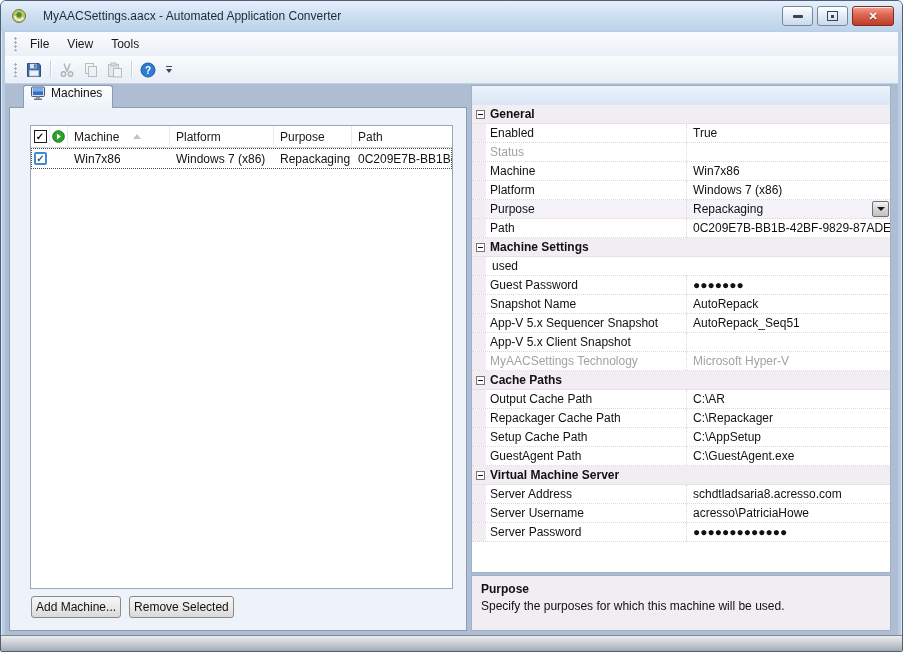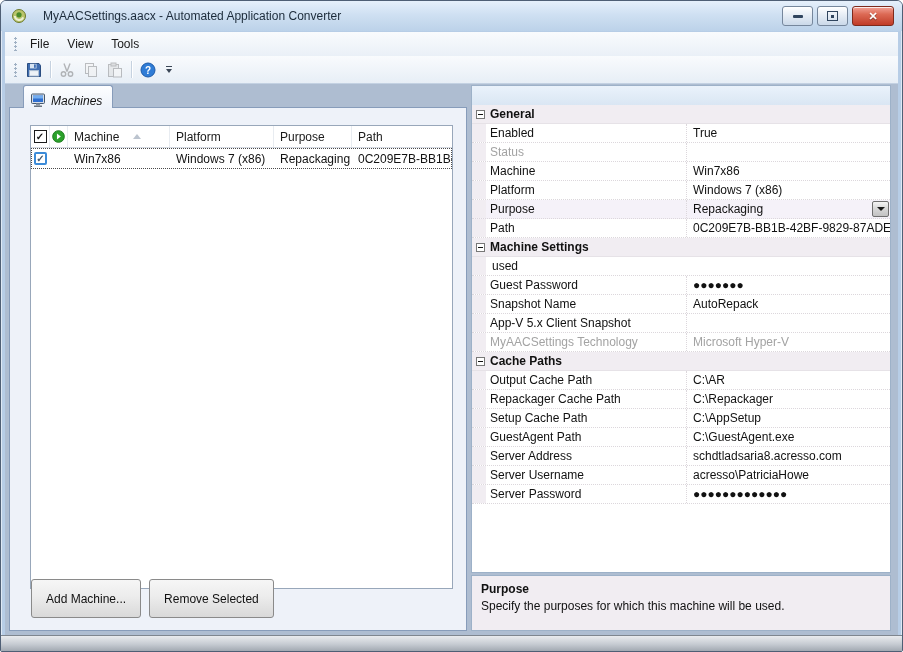--- a/index.html
+++ b/index.html
@@ -41,36 +41,36 @@
   .tool-btn { width:22px; height:22px; display:flex; align-items:center; justify-content:center; border-radius:2px; }
   .tool-btn.disabled { opacity:.5; filter:grayscale(.9); }
   .tool-sep { width:1px; height:17px; background:#c6d2e0; margin:0 3px; box-shadow:1px 0 0 #ffffff; }
   .tool-overflow { width:12px; height:22px; display:flex; flex-direction:column; align-items:center; justify-content:center; gap:2px; margin-left:2px; }
   .tool-overflow .bar { width:6px; height:1px; background:#3a4656; }
   .tool-overflow .arr { width:0; height:0; border-left:3px solid transparent; border-right:3px solid transparent; border-top:4px solid #3a4656; }
   .workspace { position:absolute; left:0; right:0; top:51px; bottom:0; }
   
   .left-panel { position:absolute; left:4px; top:2px; width:458px; bottom:4px; }
   .tab { position:absolute; left:14px; top:0; height:23px; padding:0 10px 0 7px;
-    display:flex; align-items:flex-end; gap:5px; z-index:2; box-sizing:border-box;
+    display:flex; align-items:flex-start; gap:5px; z-index:2; box-sizing:border-box;
     background:linear-gradient(#fdfeff,#eef3fa); border:1px solid #879cba; border-bottom:none;
-    border-radius:3px 3px 0 0;font-style:italic; }
+    border-radius:3px 3px 0 0; }
   .tabpage { position:absolute; left:0; right:0; top:22px; bottom:0; background:#eef2f9; border:1px solid #879cba; box-sizing:border-box; }
   .listview { position:absolute; left:20px; top:17px; right:13px; bottom:41px; background:#fff; border:1px solid #98a7ba; }
   .lv-header { display:flex; height:21px; border-bottom:1px solid #d5dae2; background:#fff; }
   .lv-hcell { display:flex; align-items:center; padding-left:6px; border-right:1px solid #e8ecf1; color:#1a1a1a; box-sizing:border-box; overflow:hidden; white-space:nowrap; }
   .sort-asc { margin-left:14px; width:0; height:0; border-left:4px solid transparent; border-right:4px solid transparent; border-bottom:5px solid #bcc4cf; }
   .lv-row { display:flex; height:21px; align-items:center; outline:1px dotted #4a4a4a; outline-offset:-1px; }
   .lv-cell { padding-left:6px; white-space:nowrap; overflow:hidden; box-sizing:border-box; }
   .ccell { display:flex; align-items:center; justify-content:center; padding-left:0 !important; }
   .checkbox { width:13px; height:13px; box-sizing:border-box; background:#fff; border:1px solid #1a1a1a;
     display:flex; align-items:center; justify-content:center; font-size:10px; font-weight:bold; color:#111; line-height:1; }
   .checkbox.blue { border:2px solid #3c8bd8; border-radius:2px; color:#42586e; }
   .actions { position:absolute; left:21px; bottom:12px; display:flex; gap:8px; }
-  .btn { height:39px; padding:0 14px; box-sizing:border-box; display:inline-flex; align-items:center;
+  .btn { height:22px; padding:0 4px; box-sizing:border-box; display:inline-flex; align-items:center;
     background:linear-gradient(#f6f6f6,#ececec 45%,#d9d9d9); border:1px solid #8a8a8a; border-radius:3px; color:#111; }
   
   .right-panel { position:absolute; left:466px; right:7px; top:2px; bottom:4px; }
   .props-header { height:36px; display:flex; align-items:flex-end; padding:0 7px; box-sizing:border-box;
     background:linear-gradient(#eaf2fb,#cddded); border:1px solid #9db1c8; color:#3c4a5a; }
   .props-close { margin-left:auto; font-size:11px; color:#3c4a5a; }
   .props-grid { position:absolute; left:0; right:0; top:20px; bottom:58px; background:#fff;
     border:1px solid #9db1c8; border-top:none; overflow:hidden; box-sizing:border-box; }
   .pg-cat { height:19px; box-sizing:border-box; display:flex; align-items:center; gap:5px;
     background:#f1edf2; padding-left:4px; font-weight:bold; border-bottom:1px solid #e6e2e7; }
@@ -312,20 +312,27 @@
             </div>
             <div class="pg-row">
               <div class="pg-gutter"></div>
               <div class="pg-label">Snapshot Name</div>
               <div class="pg-value">
                 <span>AutoRepack</span>
               </div>
             </div>
             <div class="pg-row">
               <div class="pg-gutter"></div>
+              <div class="pg-label">App-V 5.x Sequencer Snapshot</div>
+              <div class="pg-value">
+                <span>AutoRepack_Seq51</span>
+              </div>
+            </div>
+            <div class="pg-row">
+              <div class="pg-gutter"></div>
               <div class="pg-label">App-V 5.x Client Snapshot</div>
               <div class="pg-value">
                 <span></span>
               </div>
             </div>
             <div class="pg-row disabled">
               <div class="pg-gutter"></div>
               <div class="pg-label">MyAACSettings Technology</div>
               <div class="pg-value">
                 <span>Microsoft Hyper-V</span>
@@ -356,20 +363,24 @@
                 <span>C:\AppSetup</span>
               </div>
             </div>
             <div class="pg-row">
               <div class="pg-gutter"></div>
               <div class="pg-label">GuestAgent Path</div>
               <div class="pg-value">
                 <span>C:\GuestAgent.exe</span>
               </div>
             </div>
+            <div class="pg-cat">
+              <div class="pg-box"></div>
+              <span>Virtual Machine Server</span>
+            </div>
             <div class="pg-row">
               <div class="pg-gutter"></div>
               <div class="pg-label">Server Address</div>
               <div class="pg-value">
                 <span>schdtladsaria8.acresso.com</span>
               </div>
             </div>
             <div class="pg-row">
               <div class="pg-gutter"></div>
               <div class="pg-label">Server Username</div>

